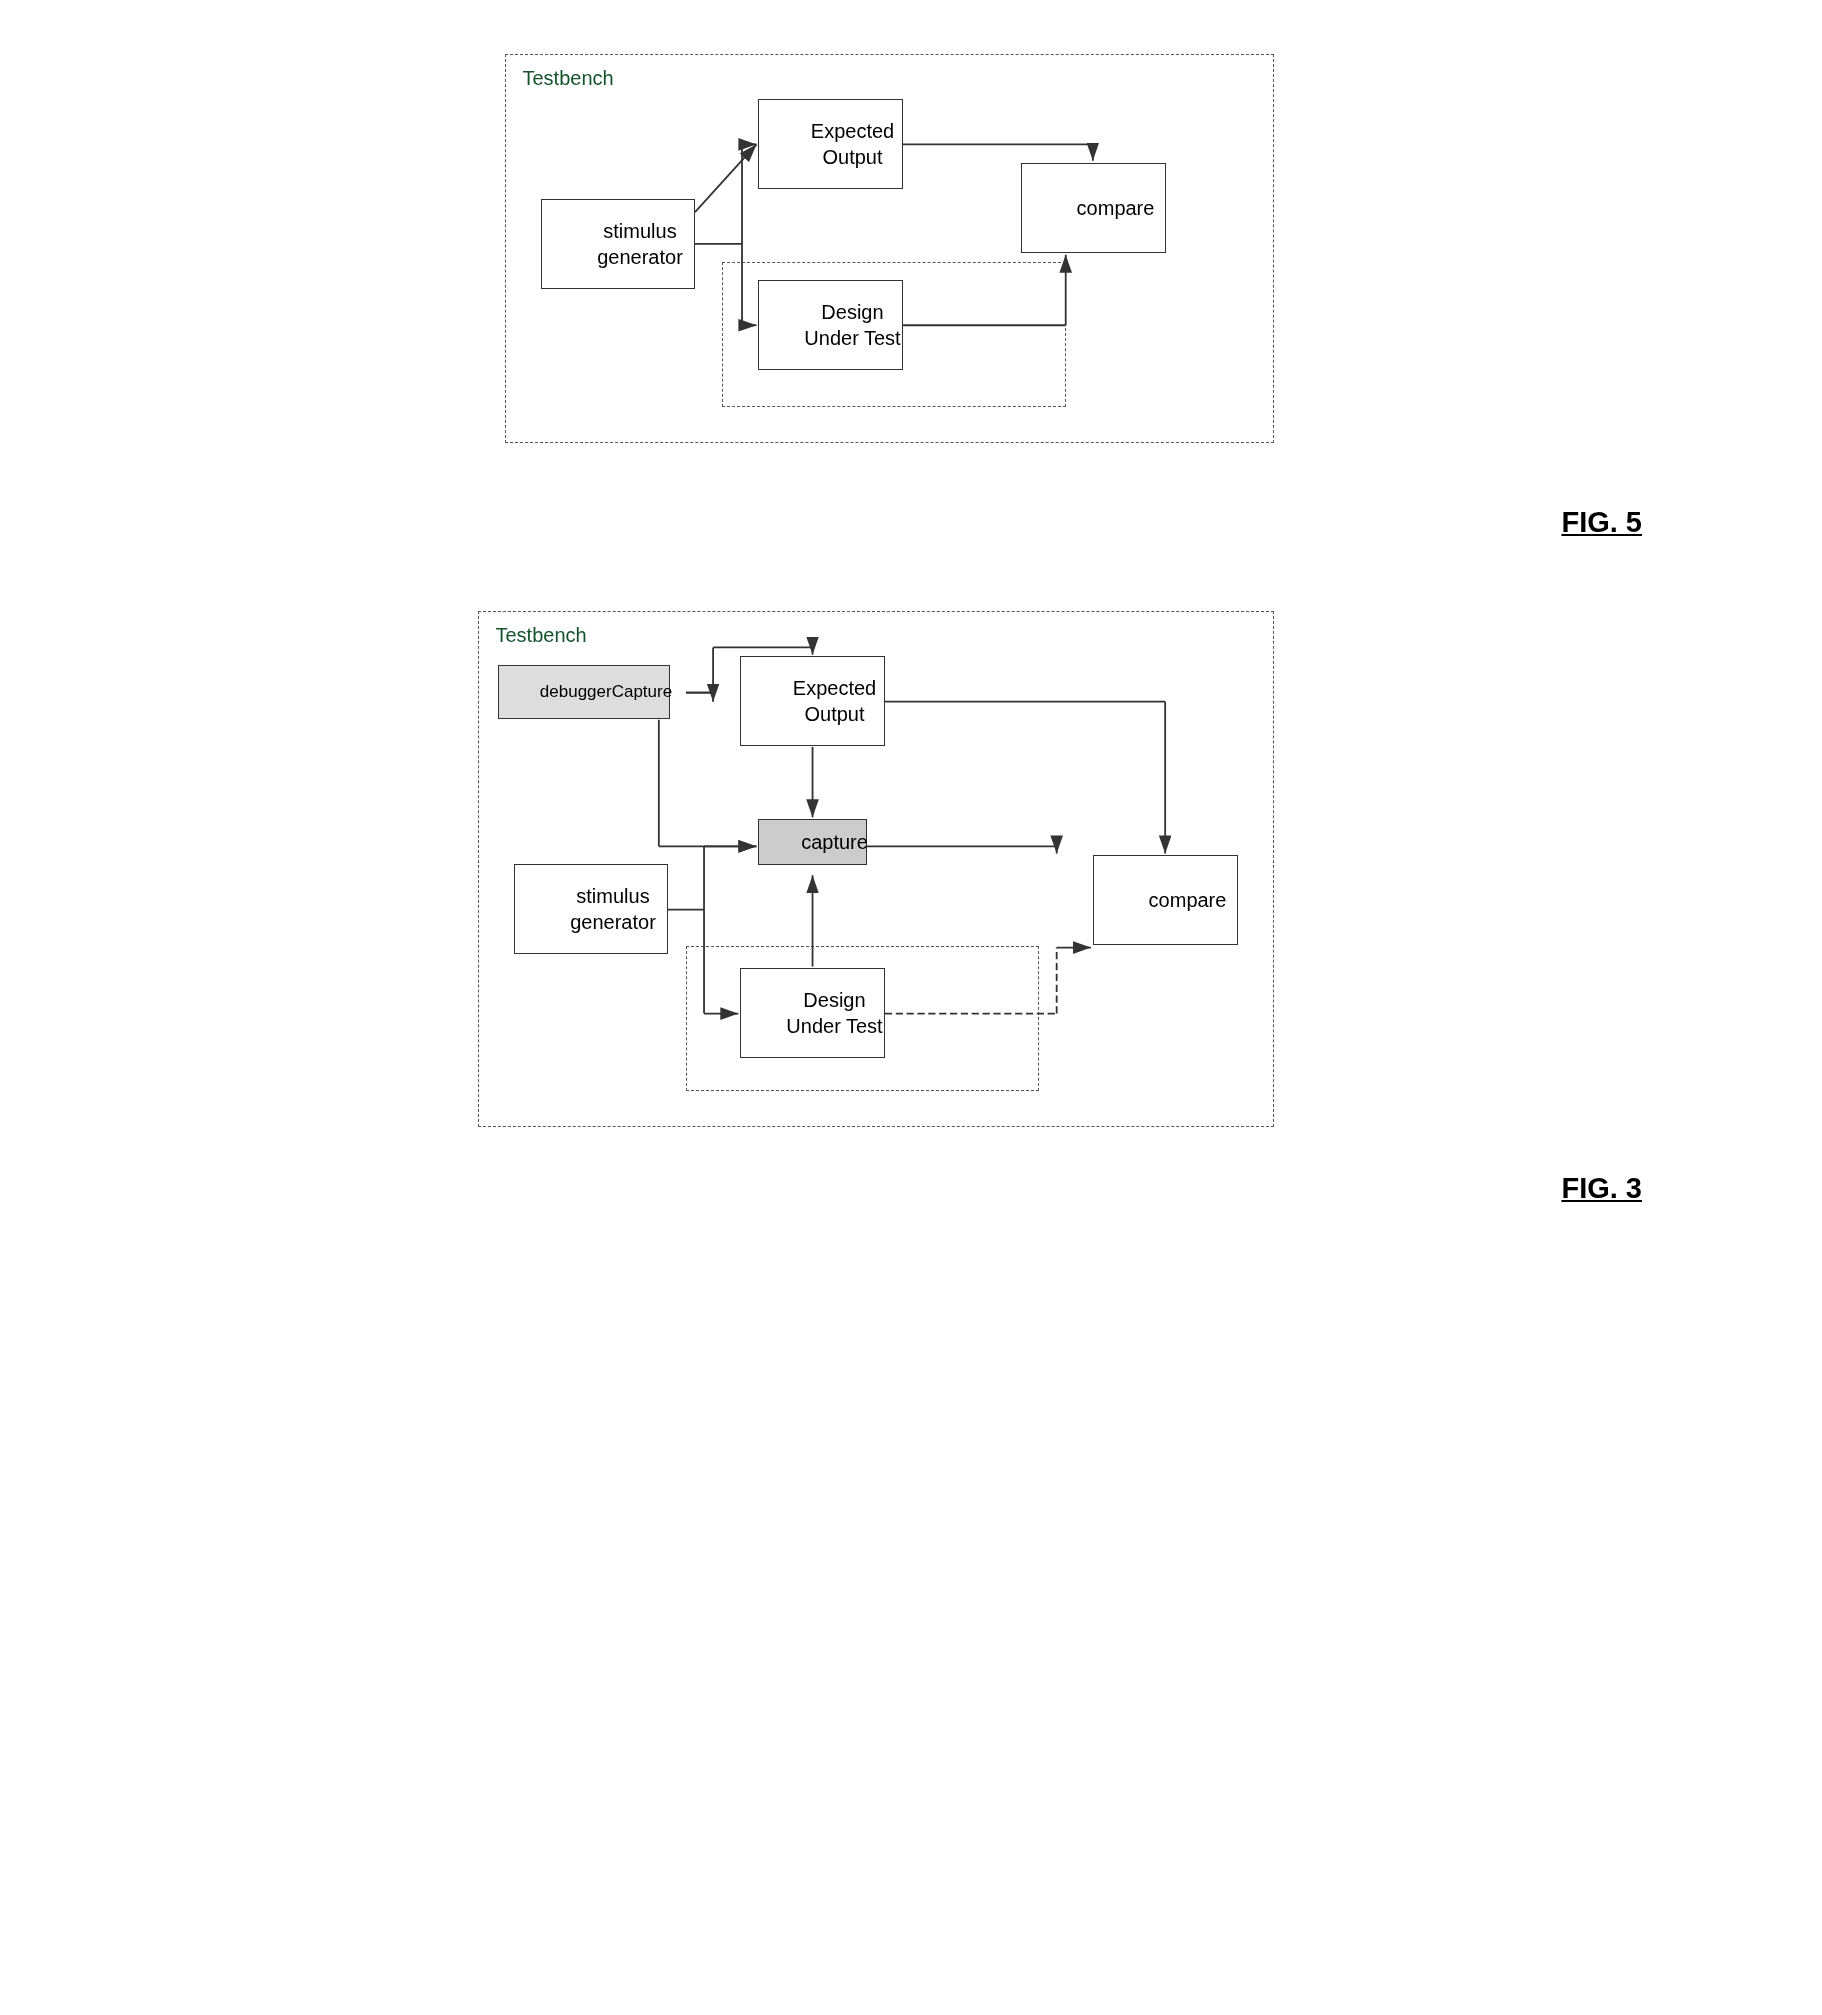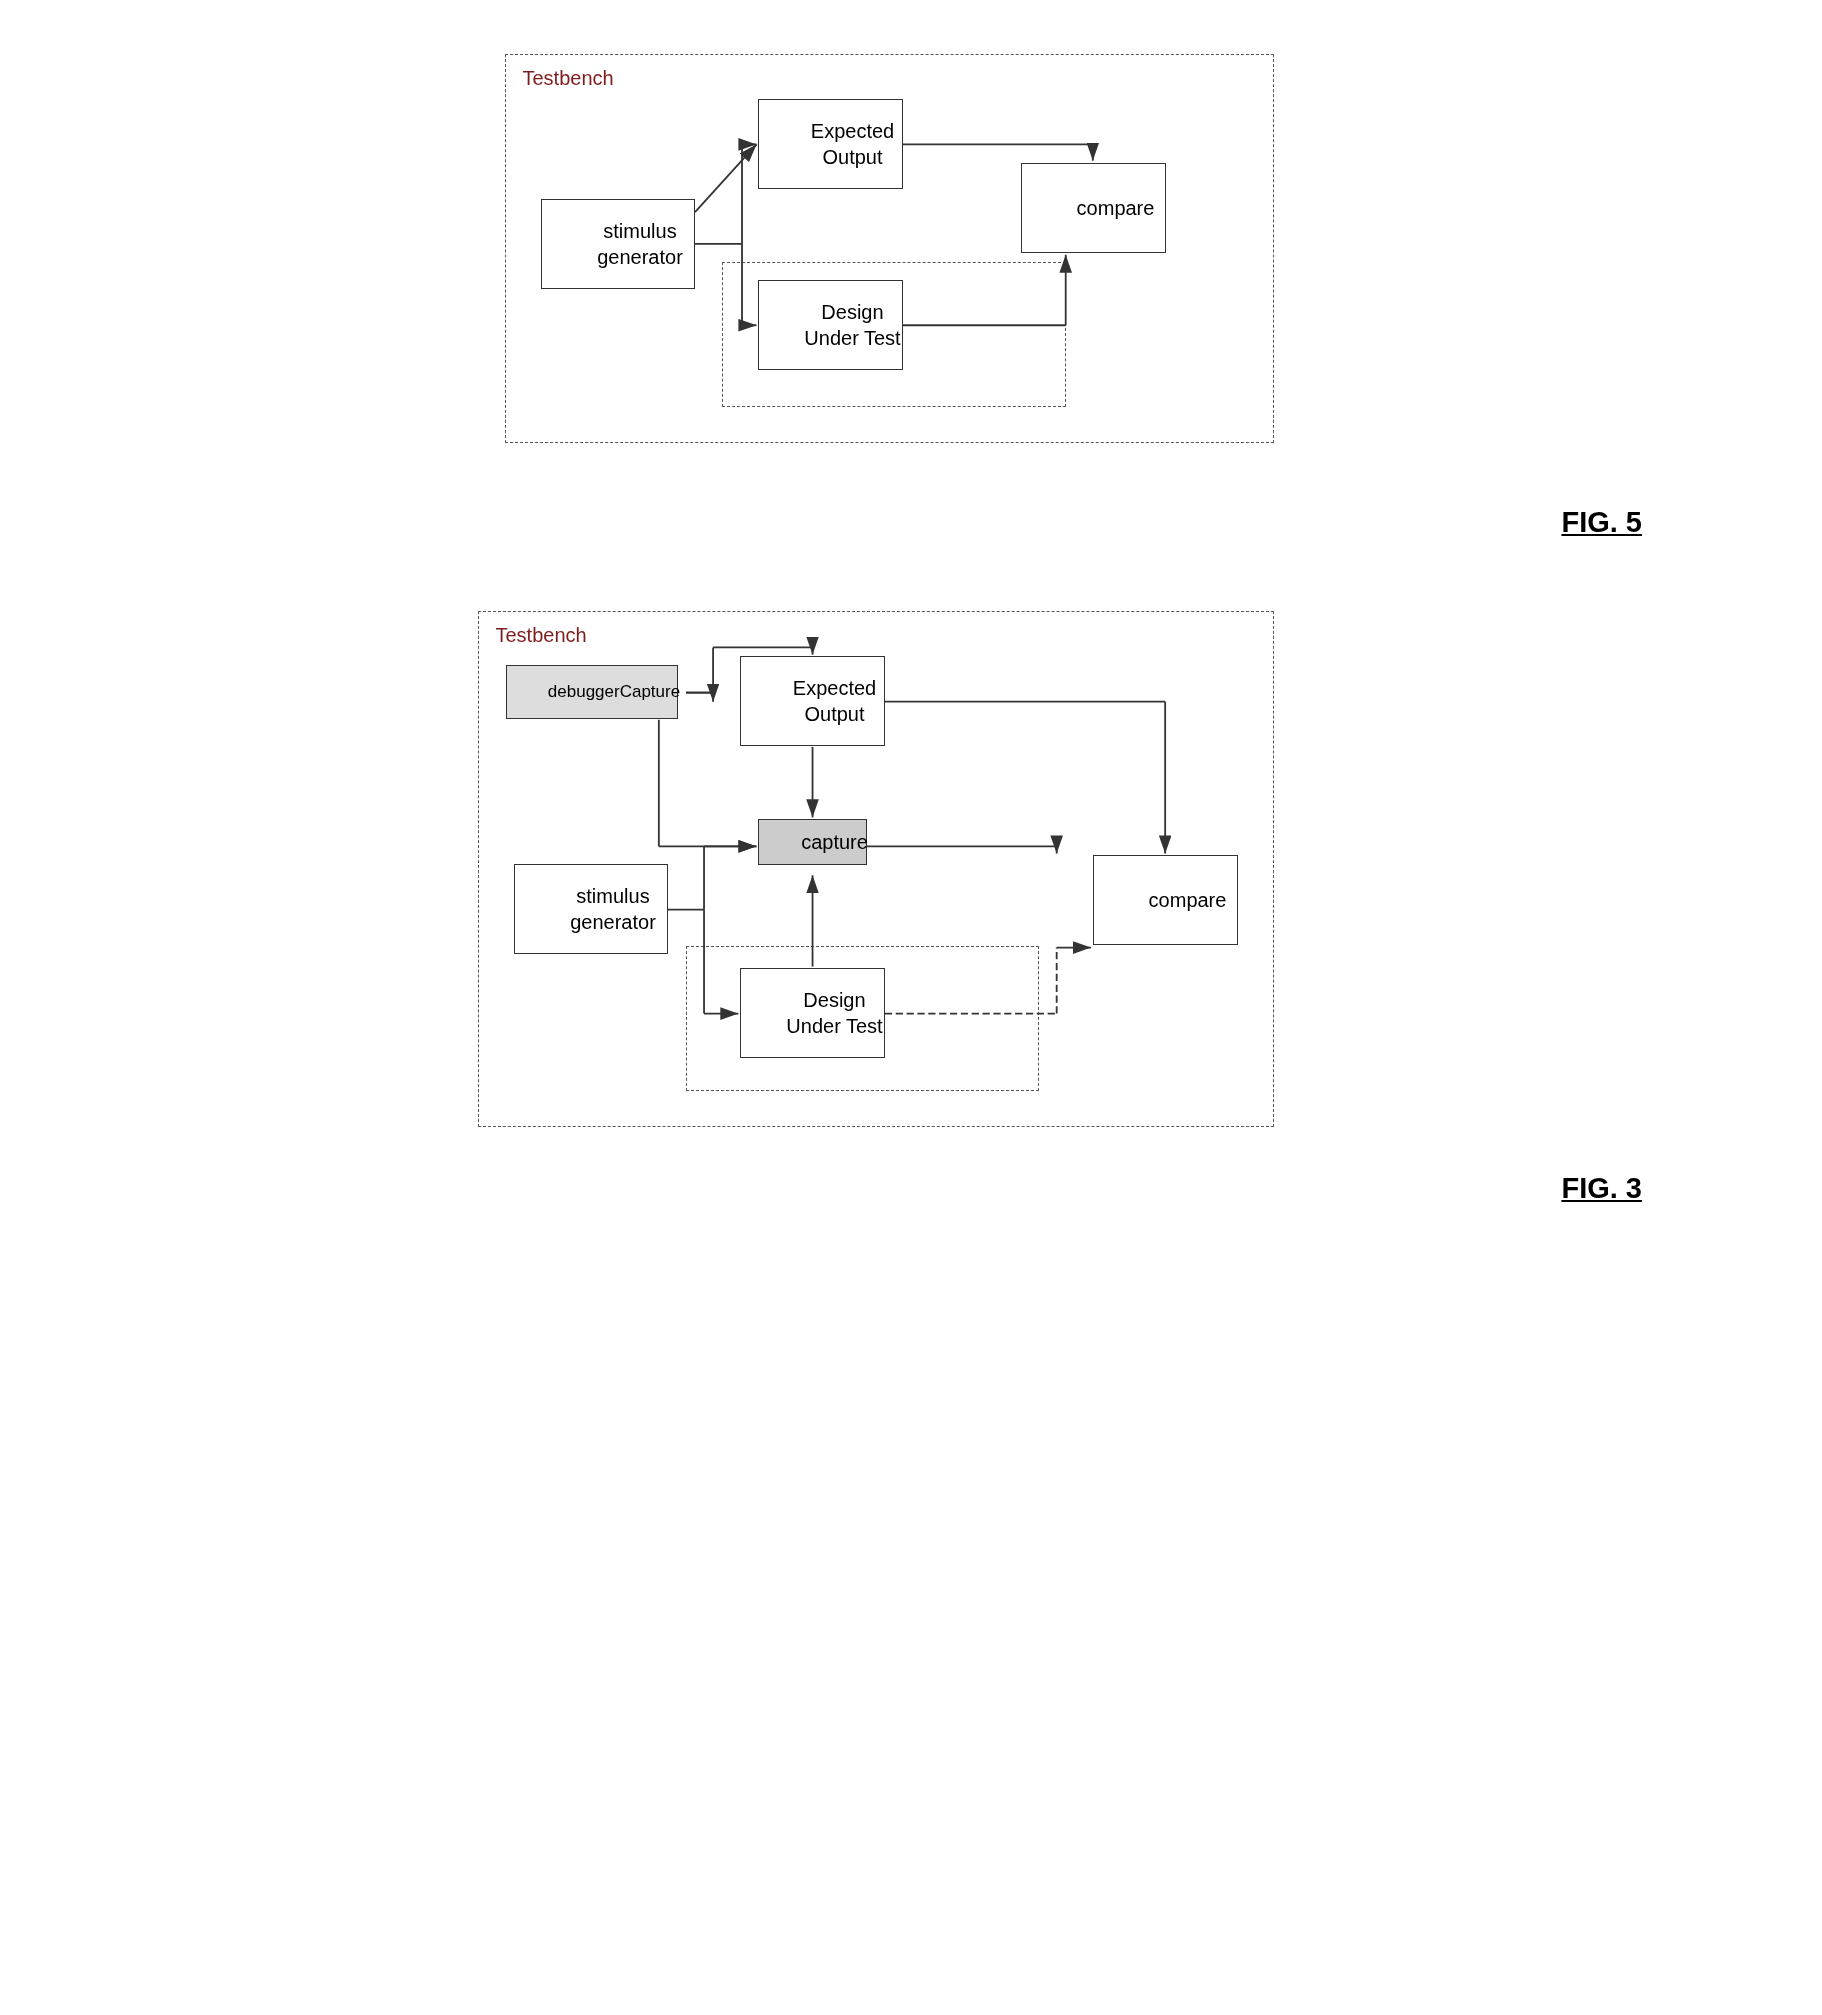--- a/index.html
+++ b/index.html
@@ -60,21 +60,21 @@
     }
 
     .block-box.small-shaded {
       background: #ddd;
     }
 
     
     .testbench-label {
       position: absolute;
       font-size: 20px;
-      color: #7f1d1d;
+      color: #14532d;
     }
 
     
     .fig-label {
       margin-top: 18px;
       font-size: 29px;
       font-weight: bold;
       text-decoration: underline;
       align-self: flex-end;
       margin-right: 109px;
@@ -155,21 +155,21 @@
 </div>
 
 <div class="figure-container">
   <div class="diagram-area-2">
 
     <div class="testbench-box" style="left:0;top:0;width:796px;height:516px;"></div>
     <span class="testbench-label" style="left:18px;top:12.7px;">Testbench</span>
 
     <div class="dashed-inner-box" style="left:208px;top:335px;width:353px;height:145px;"></div>
 
-    <div class="block-box small-shaded" style="left:28px;top:54px;width:172px;height:54px;text-align:center;">
+    <div class="block-box small-shaded" style="left:20px;top:54px;width:172px;height:54px;text-align:center;">
       <span style="font-size:17px;">debuggerCapture</span>
     </div>
 
     <div class="block-box" style="left:262px;top:45px;width:145px;height:90px;">
       <span>Expected
 Output</span>
     </div>
 
     <div class="block-box shaded" style="left:280px;top:208px;width:109px;height:46px;">
       <span>capture</span>

